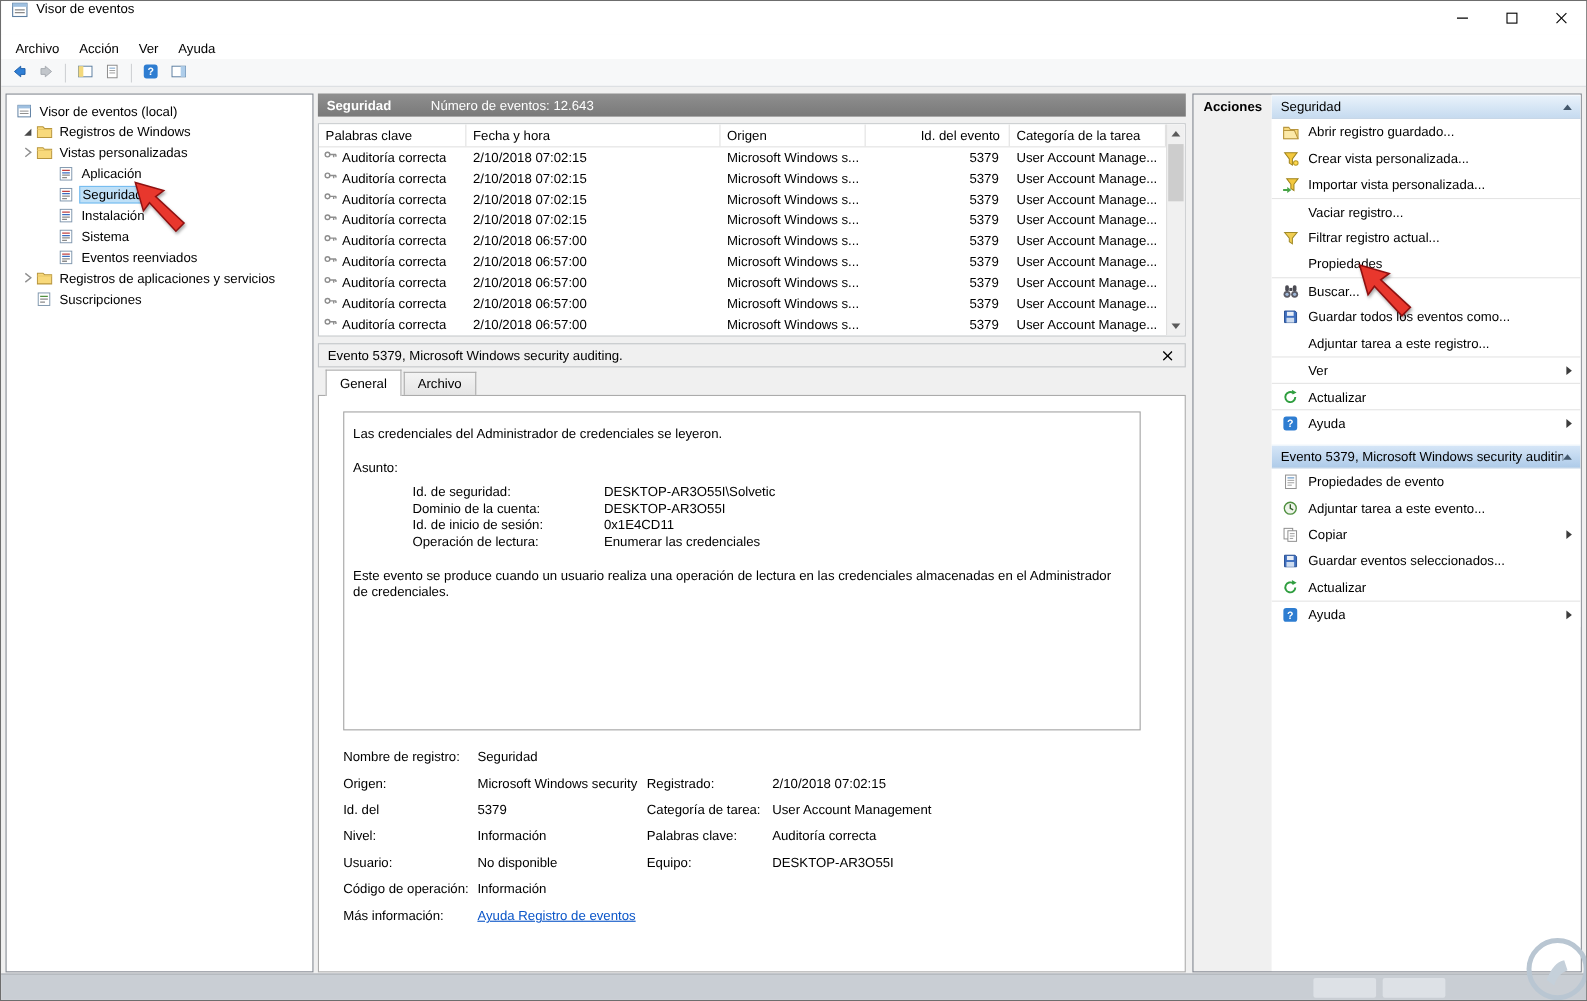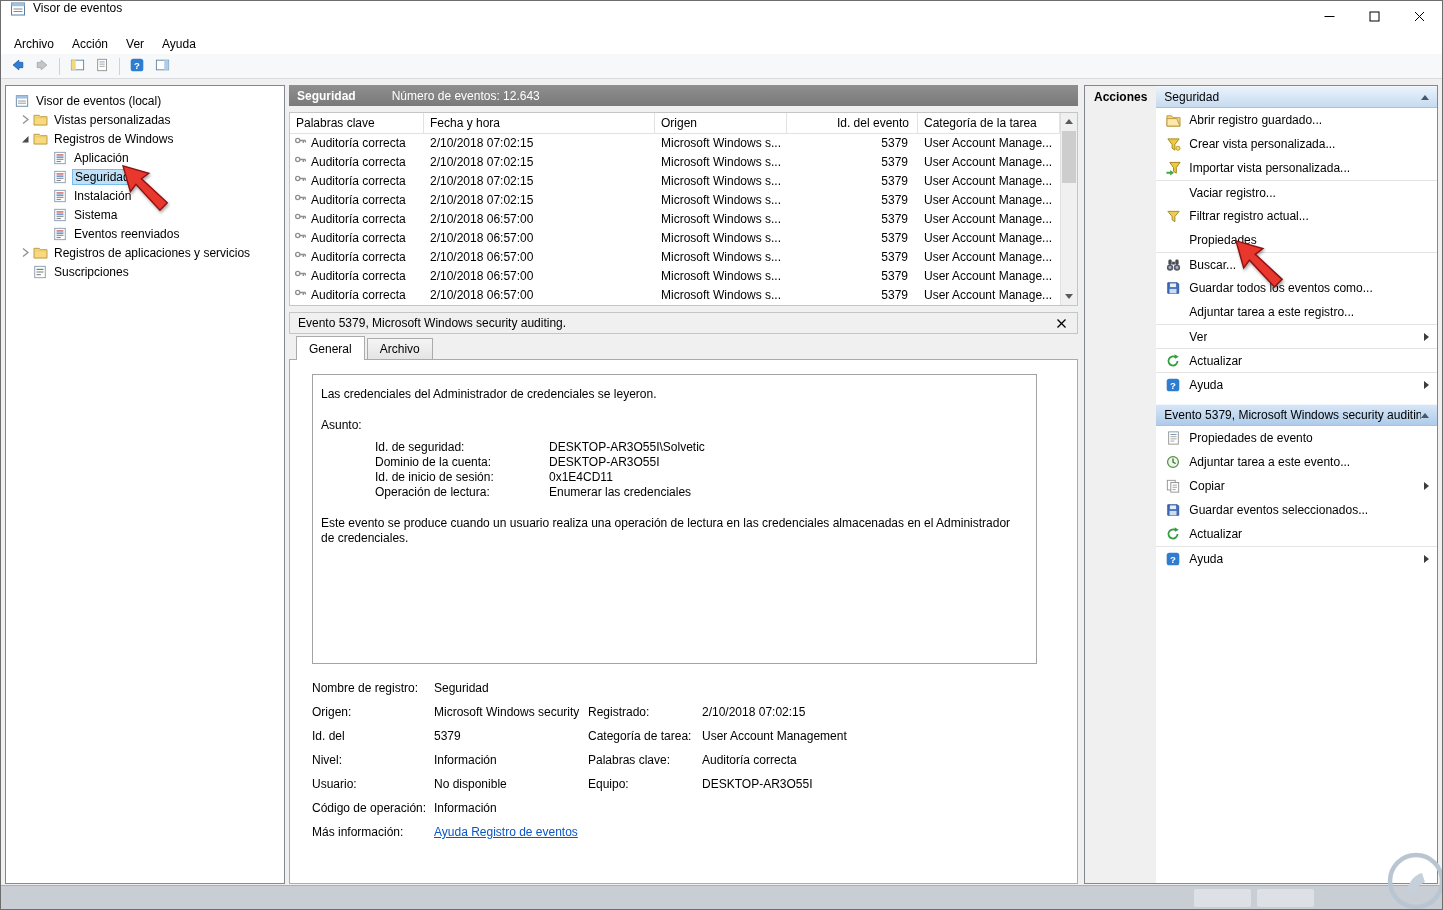--- a/index.html
+++ b/index.html
@@ -203,48 +203,48 @@
               <line x1="3.5" y1="8" x2="12.5" y2="8" stroke="#8a8a8a"></line>
               <line x1="3.5" y1="10.5" x2="12.5" y2="10.5" stroke="#8a8a8a"></line>
             </svg>
           </span>
         <span class="hl">
             <span>Visor de eventos (local)</span>
           </span>
       </div>
       <div class="tree-row" style="padding-left:12px">
         <span class="chev">
-            <svg width="9" height="11" viewBox="0 0 9 11">
-              <polyline points="2,1.5 7,5.5 2,9.5" fill="none" stroke="#8f8f8f" stroke-width="1.3"></polyline>
+            <svg width="10" height="10" viewBox="0 0 10 10">
+              <polygon points="8.5,2 8.5,8.5 2,8.5" fill="#4a4a4a"></polygon>
             </svg>
           </span>
         <span class="t-icon">
             <svg width="15" height="13" viewBox="0 0 16 14">
               <path d="M1 2.5h5.5L8 4h7v9H1z" fill="#f8d97b" stroke="#b8963e"></path>
               <path d="M1 5.2h14" stroke="#e8c768"></path>
             </svg>
           </span>
         <span class="hl">
-            <span>Vistas personalizadas</span>
+            <span>Registros de Windows</span>
           </span>
       </div>
       <div class="tree-row" style="padding-left:12px">
         <span class="chev">
-            <svg width="10" height="10" viewBox="0 0 10 10">
-              <polygon points="8.5,2 8.5,8.5 2,8.5" fill="#4a4a4a"></polygon>
+            <svg width="9" height="11" viewBox="0 0 9 11">
+              <polyline points="2,1.5 7,5.5 2,9.5" fill="none" stroke="#8f8f8f" stroke-width="1.3"></polyline>
             </svg>
           </span>
         <span class="t-icon">
             <svg width="15" height="13" viewBox="0 0 16 14">
               <path d="M1 2.5h5.5L8 4h7v9H1z" fill="#f8d97b" stroke="#b8963e"></path>
               <path d="M1 5.2h14" stroke="#e8c768"></path>
             </svg>
           </span>
         <span class="hl">
-            <span>Registros de Windows</span>
+            <span>Vistas personalizadas</span>
           </span>
       </div>
       <div class="tree-row" style="padding-left:46px">
         <span class="t-icon">
             <svg width="14" height="14" viewBox="0 0 16 16">
               <rect x="2" y="1.5" width="12" height="13" fill="#fff" stroke="#7f96ad"></rect>
               <line x1="4" y1="4.5" x2="12" y2="4.5" stroke="#c04040" stroke-width="1.3"></line>
               <line x1="4" y1="7" x2="12" y2="7" stroke="#3a6cc0" stroke-width="1.3"></line>
               <line x1="4" y1="9.5" x2="12" y2="9.5" stroke="#8a8a8a" stroke-width="1.3"></line>
               <line x1="4" y1="12" x2="9" y2="12" stroke="#8a8a8a" stroke-width="1.3"></line>

